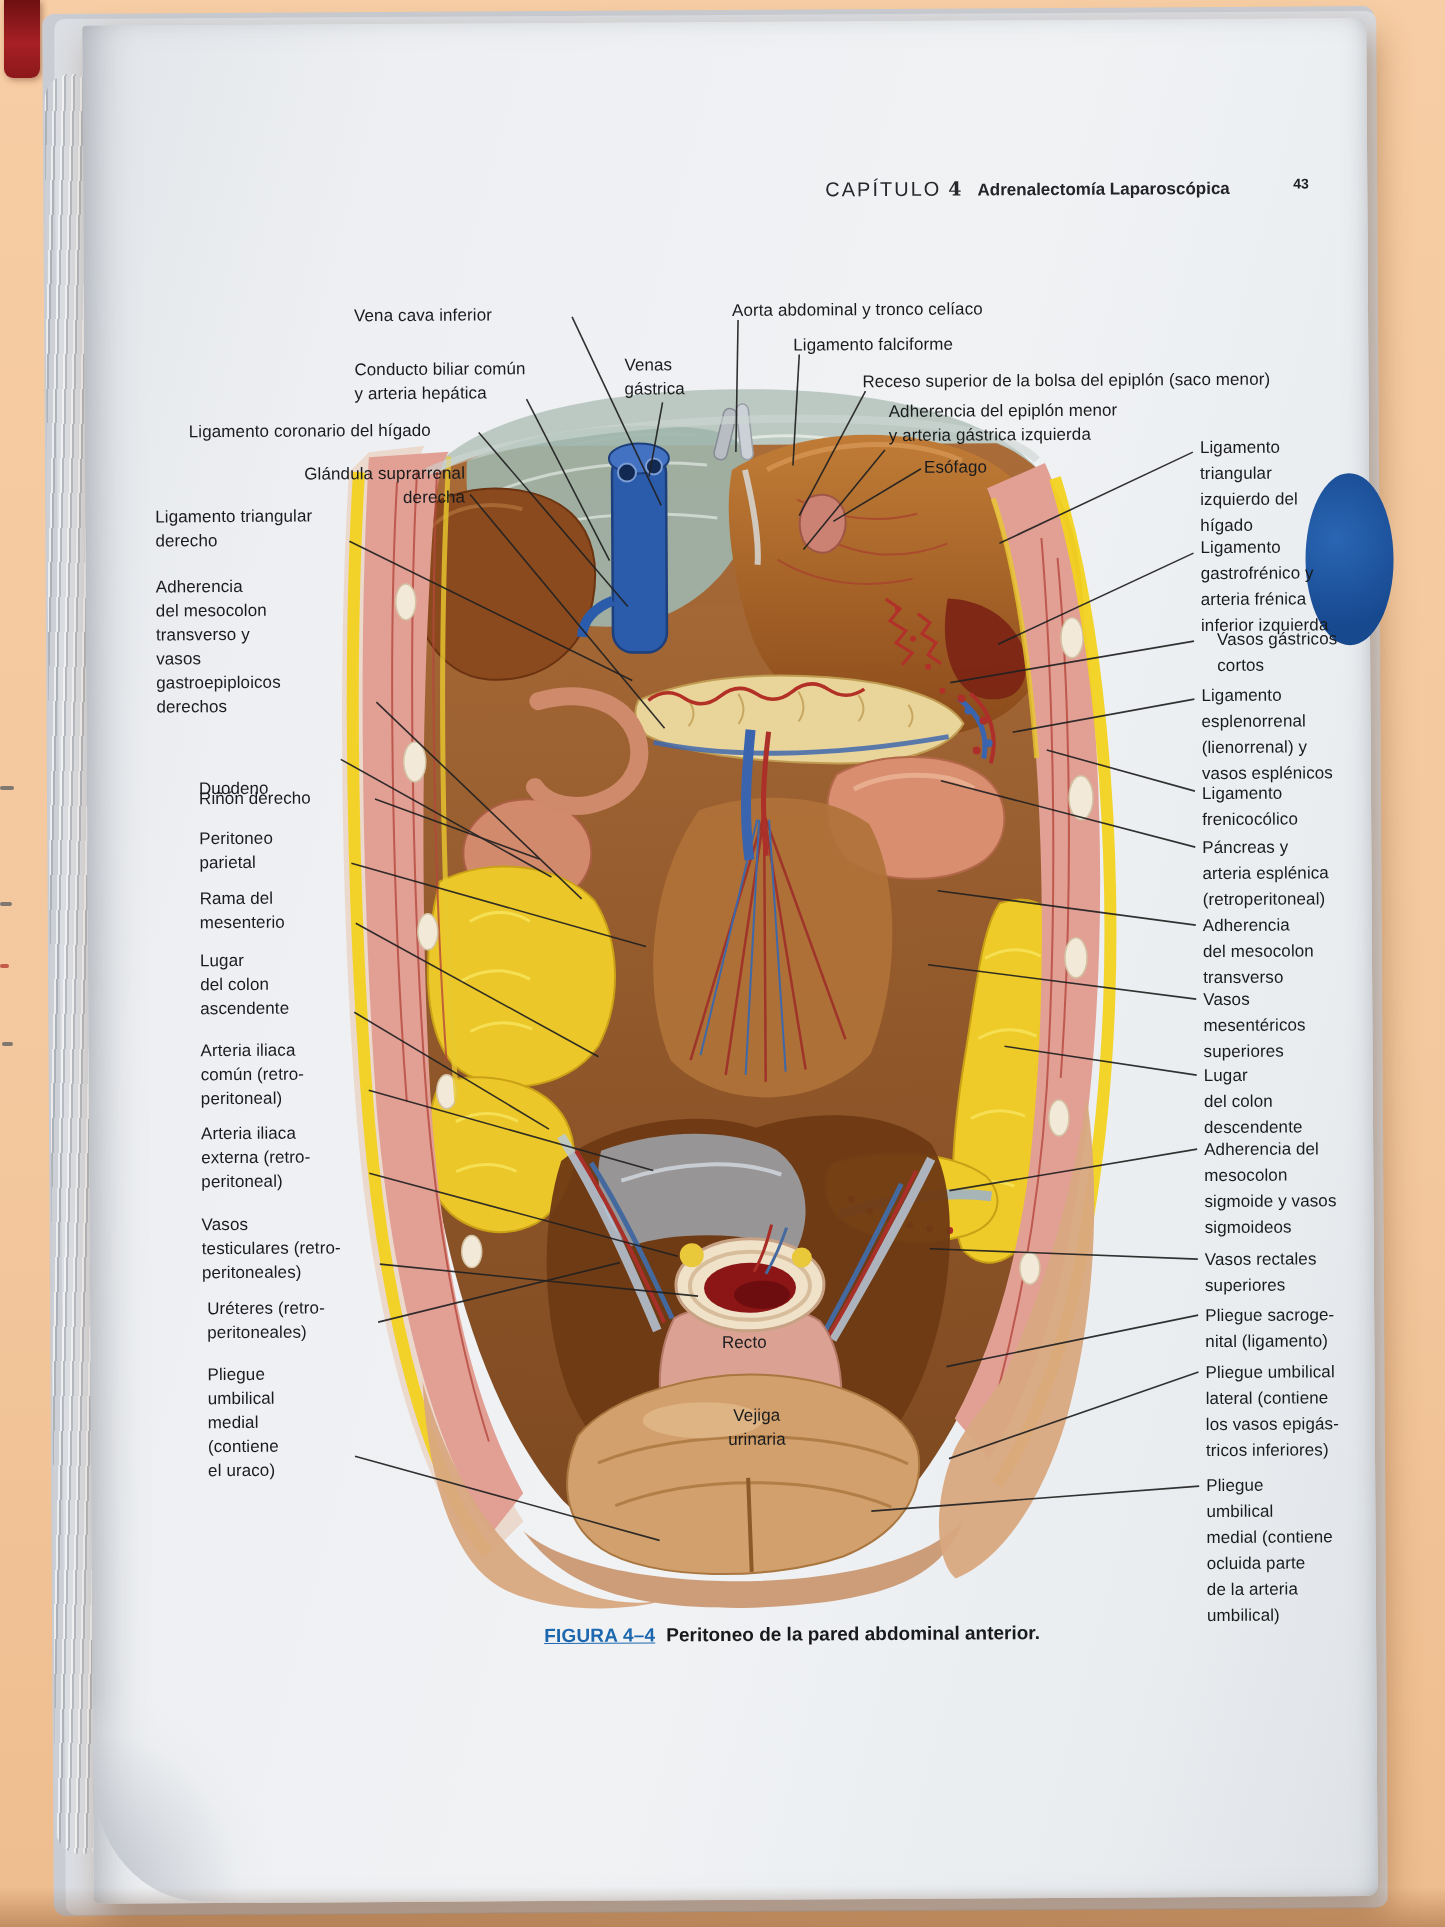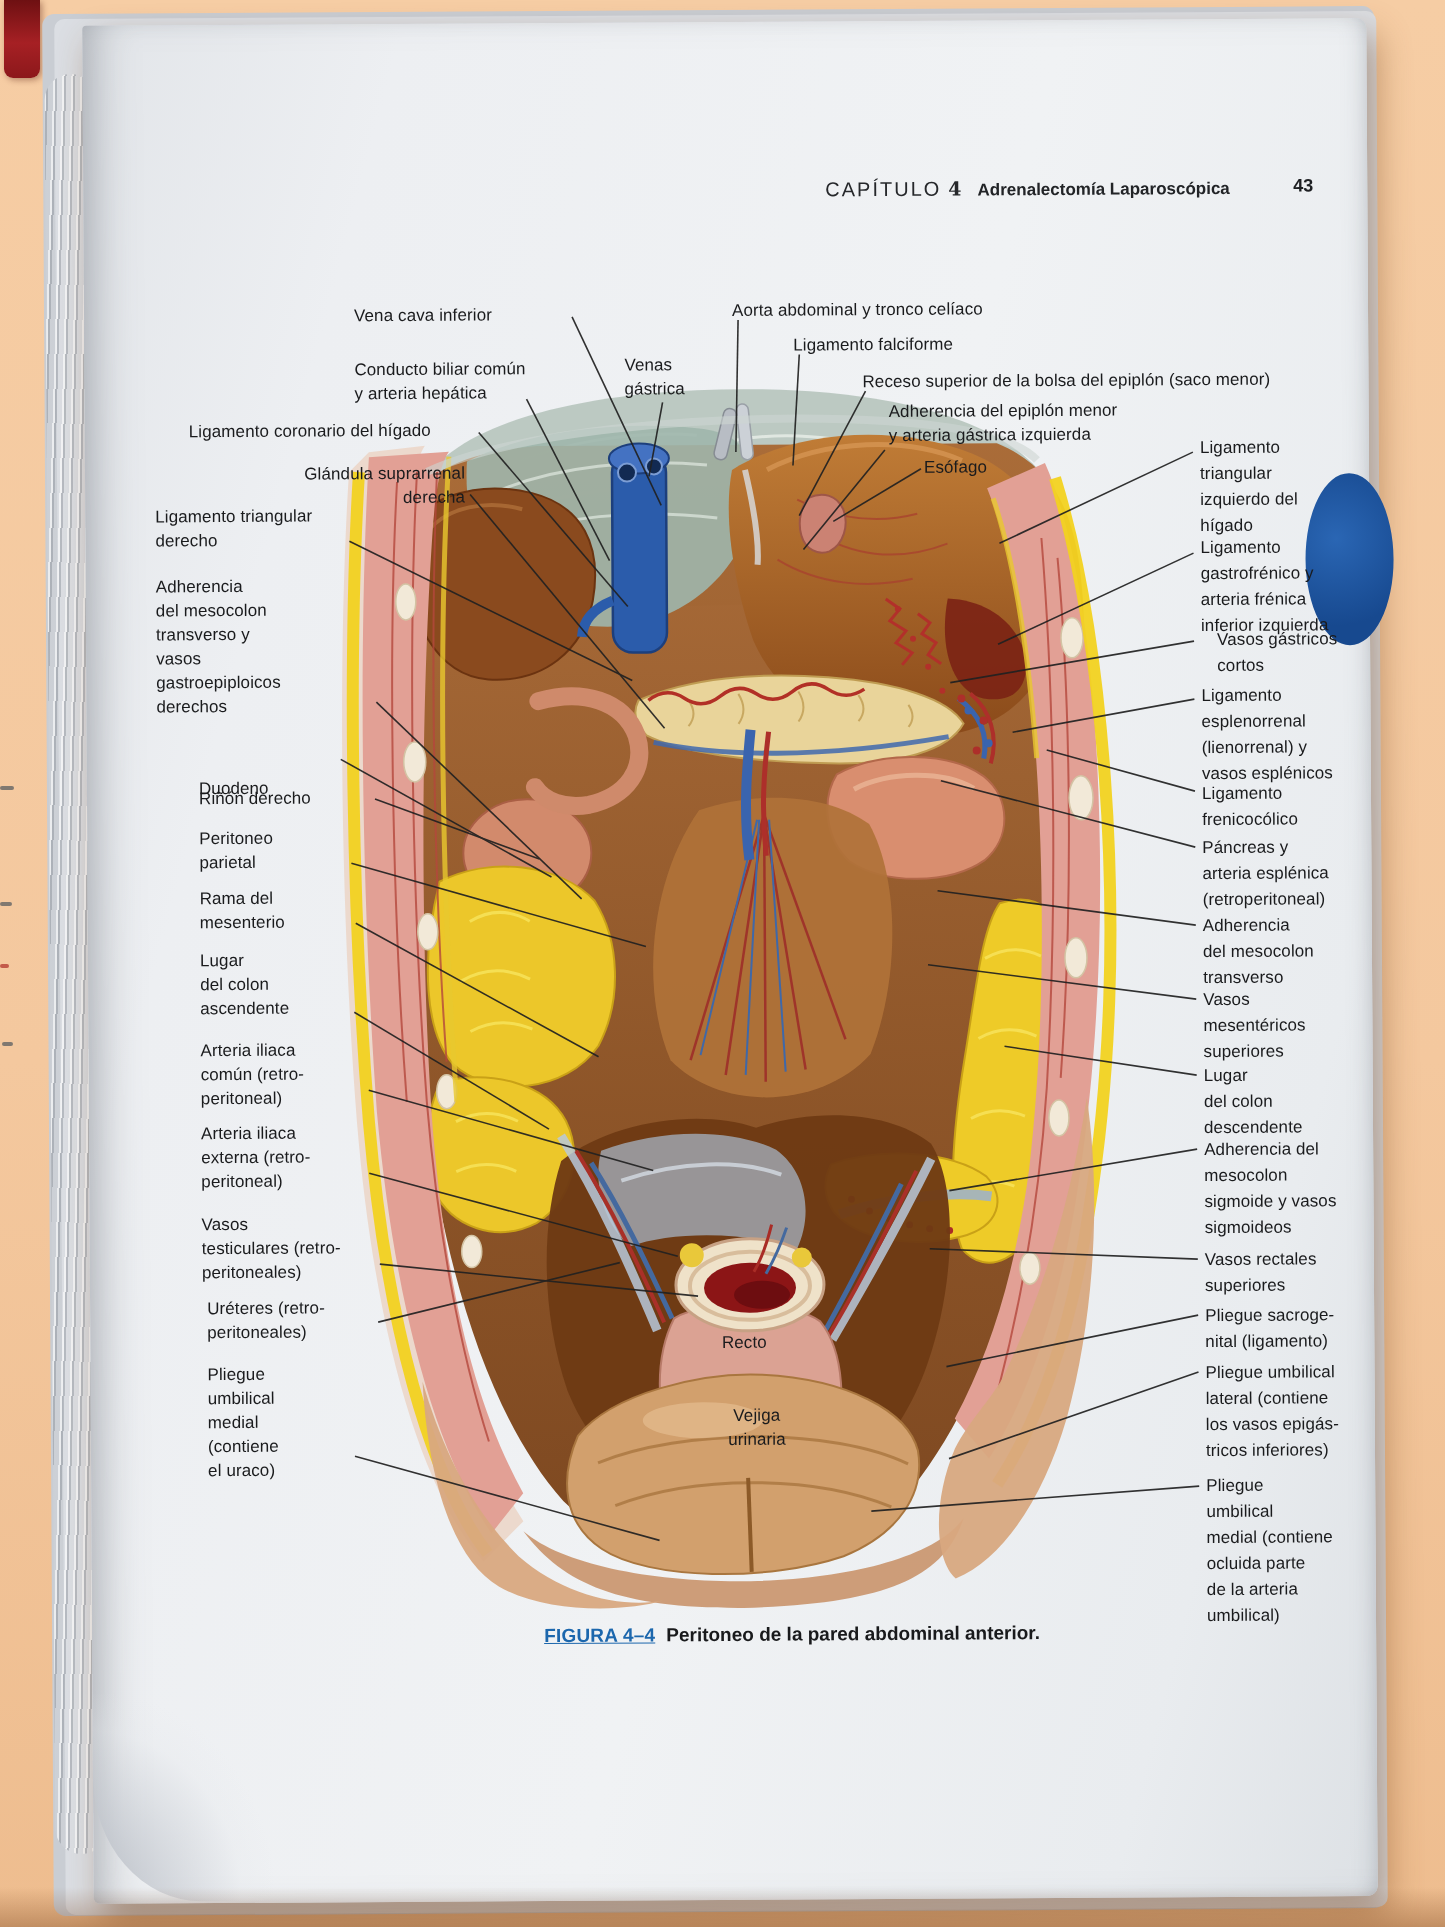--- a/index.html
+++ b/index.html
@@ -21,21 +21,21 @@
         background:radial-gradient(ellipse at 0% 100%,rgba(185,190,198,.95) 0%,rgba(228,231,235,.25) 58%,rgba(228,231,235,0) 72%);}
   .spine{position:absolute;left:4px;top:0;width:36px;height:78px;border-radius:0 0 9px 9px;
         background:linear-gradient(180deg,#6e1012,#a62024 55%,#8c181b);box-shadow:2px 2px 6px rgba(80,20,10,.4);}
   .frag{position:absolute;height:4px;border-radius:2px;background:#5a5d60;opacity:.75;}
   .tab{position:absolute;left:1308px;top:477px;width:88px;height:172px;border-radius:50%;
         background:radial-gradient(circle at 35% 38%,#2a66b4,#17498f 72%);}
   .hdr{position:absolute;left:830px;top:179px;white-space:nowrap;color:#26282b;}
   .hdr .capw{font-size:20px;letter-spacing:2px;}
   .hdr .capn{font-family:"DejaVu Serif",serif;font-weight:bold;font-size:19px;margin-left:7px;}
   .hdr .capt{font-weight:bold;font-size:17px;margin-left:16px;color:#222427;}
-  .pageno{position:absolute;left:1298px;top:179px;font-weight:bold;font-size:18px;color:#1d1f22;}
+  .pageno{position:absolute;left:1298px;top:179px;font-weight:bold;font-size:14px;color:#1d1f22;}
   .caption{position:absolute;left:540px;top:1624px;white-space:nowrap;}
   .caption .fl{font-weight:bold;font-size:19px;color:#1c67ad;letter-spacing:.2px;text-decoration:underline;}
   .caption .ft{font-weight:bold;font-size:19px;color:#191a1c;margin-left:11px;}
   .lbl{position:absolute;font-size:17px;line-height:24px;color:#1a1b1d;white-space:pre-line;letter-spacing:.1px;width:max-content;}
   .lh26{line-height:26px;}
   svg#art{position:absolute;left:0;top:0;}
 </style>
 </head>
 <body>
 

